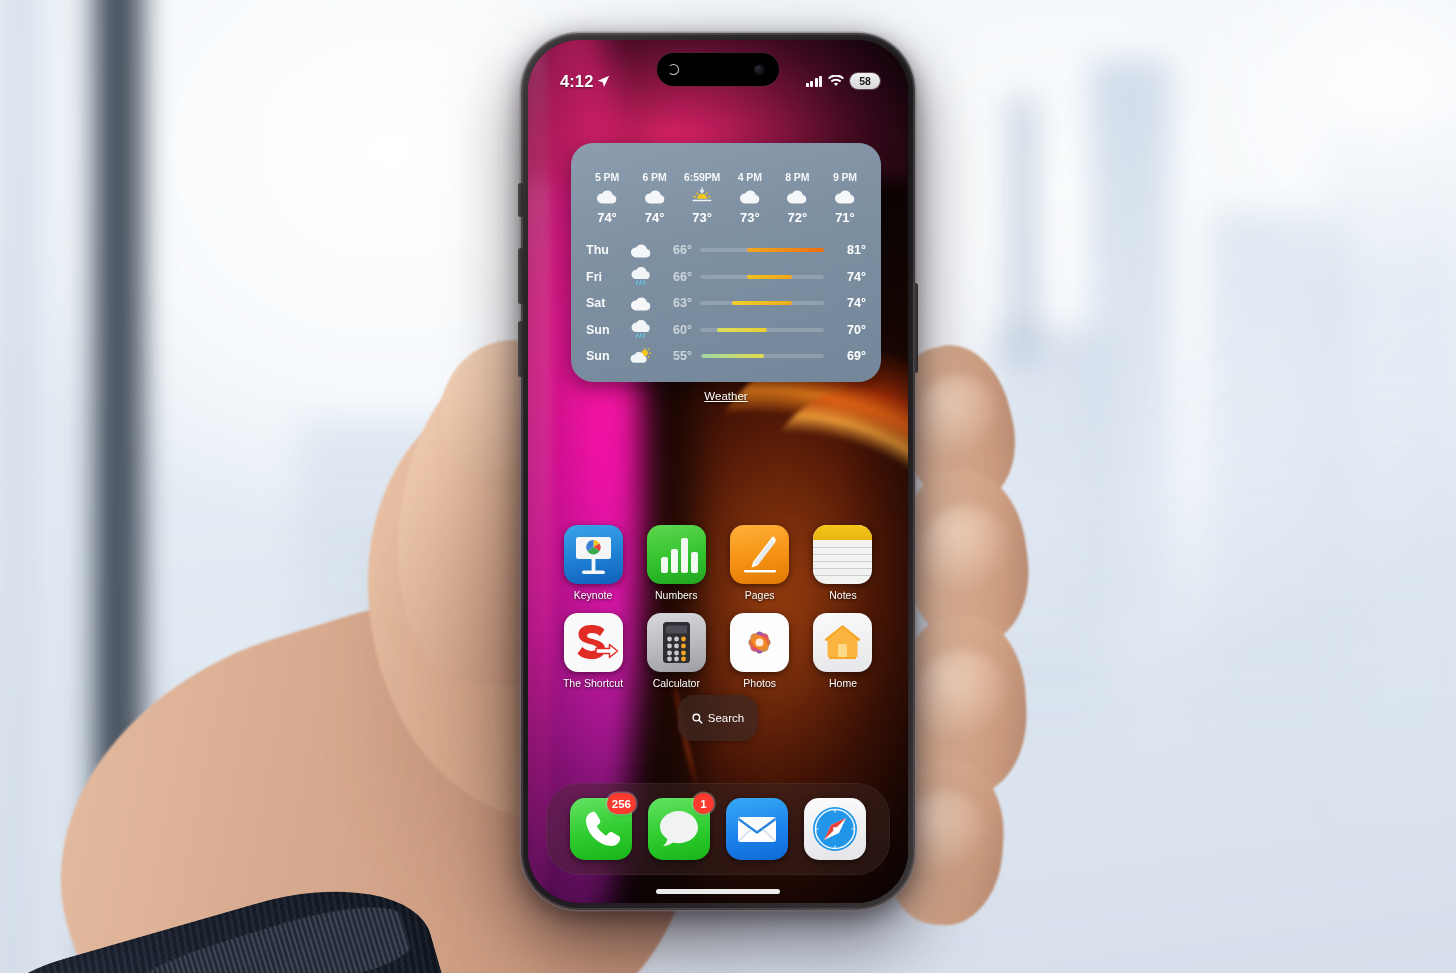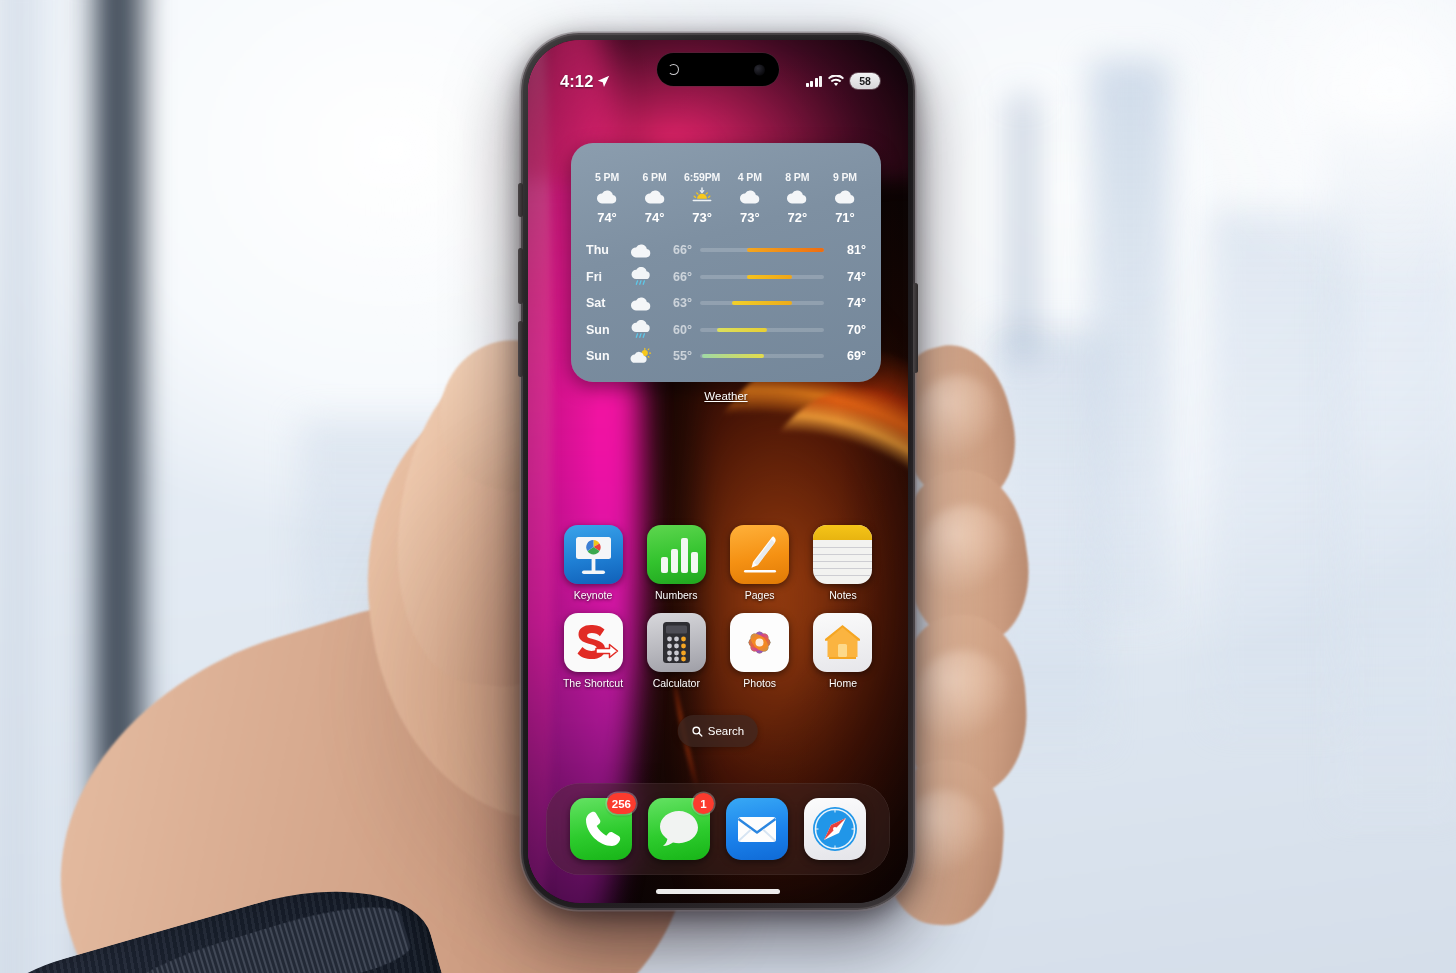--- a/index.html
+++ b/index.html
@@ -307,23 +307,23 @@
   .ic-calc    { background:linear-gradient(170deg,#d8d8dc 0%,#b9b9bf 55%,#9e9ea6 100%); }
   .ic-photos  { background:#fdfdfd; }
   .ic-home    { background:linear-gradient(170deg,#fbfbfb,#e6e6ea); }
   .ic-phone   { background:linear-gradient(170deg,#64e263 0%,#2ecc2e 55%,#17b517 100%); }
   .ic-msg     { background:linear-gradient(170deg,#64e263 0%,#2ecc2e 55%,#17b517 100%); }
   .ic-mail    { background:linear-gradient(170deg,#38a9f5 0%,#1b82ec 55%,#0f6ad6 100%); }
   .ic-safari  { background:linear-gradient(170deg,#fcfcfd,#e4e4e9); }
 
   
   #search-pill {
-    position:absolute; left:50%; transform:translateX(-50%); bottom:156px; z-index:16;
+    position:absolute; left:50%; transform:translateX(-50%); bottom:162px; z-index:16;
     display:flex; align-items:center; gap:5px;
-    padding:10px 14px; border-radius:16px;
+    padding:17px 14px; border-radius:16px;
     background:rgba(58,42,38,.62); backdrop-filter:blur(12px);
     box-shadow:0 1px 6px rgba(0,0,0,.3);
   }
   #search-pill .sp-text { font-size:11.5px; color:#fff; font-weight:500; }
 
   
   #dock {
     position:absolute; left:18px; right:18px; bottom:28px; height:92px; z-index:15;
     border-radius:34px; background:rgba(70,48,44,.38); backdrop-filter:blur(22px);
     display:flex; align-items:center; justify-content:space-around; padding:0 16px;

